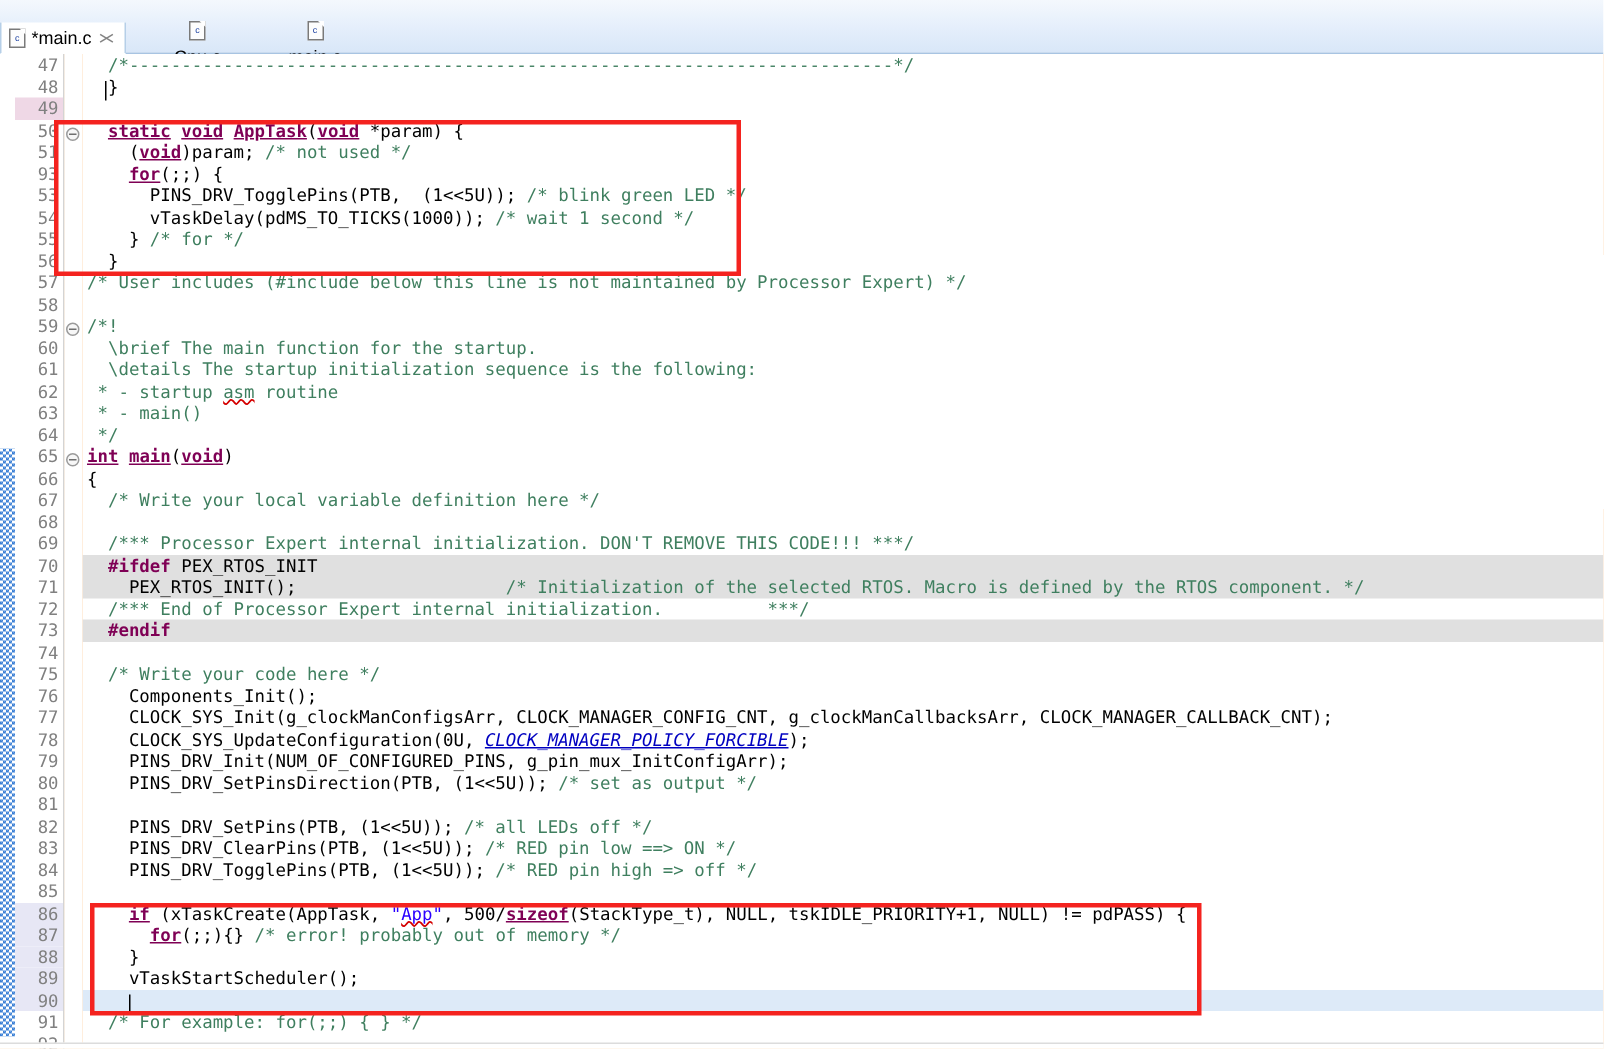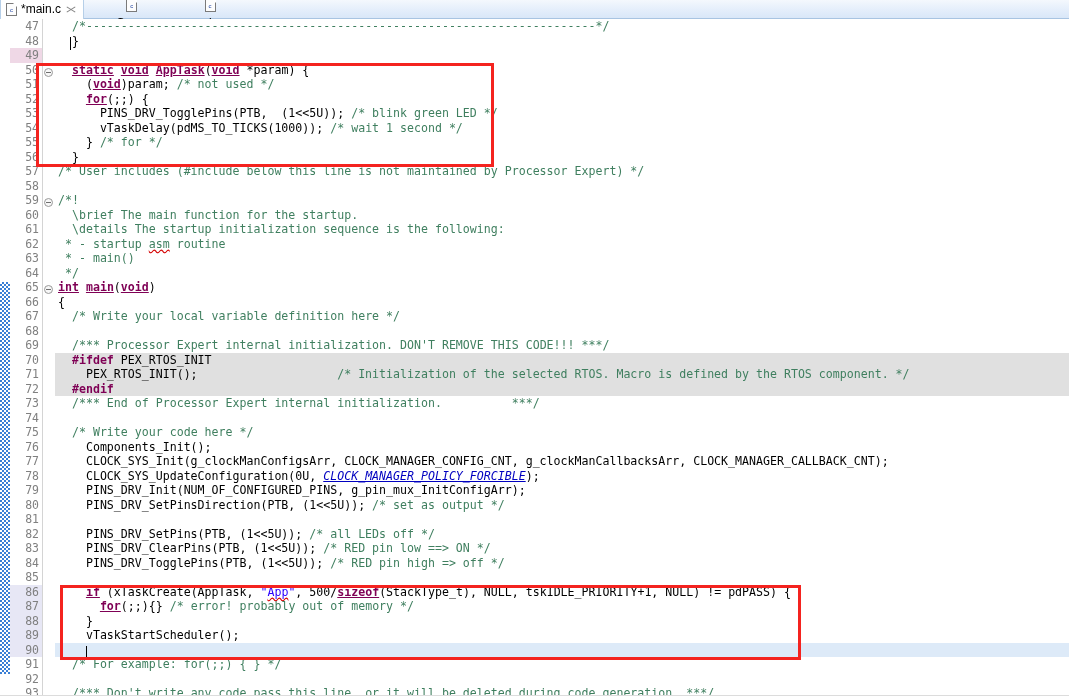--- a/index.html
+++ b/index.html
@@ -7,25 +7,25 @@
     margin: 0; padding: 0;
     width: 1069px; height: 699px;
     overflow: hidden;
     background: #ffffff;
     font-family: "Liberation Sans", sans-serif;
   }
 
   
   #tabbar {
     position: relative;
-    height: 19px;
+    height: 36px;
     background: linear-gradient(to bottom, #f4f8fd 0%, #e4eefb 55%, #d9e7f8 100%);
     border-bottom: 1px solid #a8c4e2;
     display: flex;
-    align-items: center;
+    align-items: flex-end;
     font-size: 12px;
     gap: 13px;
   }
   .tab {
     display: flex;
     align-items: center;
     gap: 4px;
     padding: 0 7px 0 5px;
     height: 21px;
     white-space: nowrap;
@@ -224,21 +224,21 @@
 <div id="editor">
   <div id="changebar">
       <div class="chg" style="top: 263px; height: 391.5px;"></div>
     </div>
   <div id="gutter">
       <div class="gline">47</div>
       <div class="gline">48</div>
       <div class="gline hl-pink">49</div>
       <div class="gline">50</div>
       <div class="gline">51</div>
-      <div class="gline">52</div>
+      <div class="gline">93</div>
       <div class="gline">53</div>
       <div class="gline">54</div>
       <div class="gline">55</div>
       <div class="gline">56</div>
       <div class="gline">57</div>
       <div class="gline">58</div>
       <div class="gline">59</div>
       <div class="gline">60</div>
       <div class="gline">61</div>
       <div class="gline">62</div>
@@ -298,22 +298,22 @@
       <div class="cline"><span class="cm"> * - startup <span class="sp">asm</span> routine</span></div>
       <div class="cline"><span class="cm"> * - main()</span></div>
       <div class="cline"><span class="cm"> */</span></div>
       <div class="cline"><span class="kw">int</span> <span class="kw">main</span>(<span class="kw">void</span>)</div>
       <div class="cline">{</div>
       <div class="cline">  <span class="cm">/* Write your local variable definition here */</span></div>
       <div class="cline"></div>
       <div class="cline">  <span class="cm">/*** Processor Expert internal initialization. DON'T REMOVE THIS CODE!!! ***/</span></div>
       <div class="cline bg-gray">  <span class="pp">#ifdef</span> PEX_RTOS_INIT</div>
       <div class="cline bg-gray">    PEX_RTOS_INIT();                    <span class="cm">/* Initialization of the selected RTOS. Macro is defined by the RTOS component. */</span></div>
+      <div class="cline">  <span class="cm">/*** End of Processor Expert internal initialization.          ***/</span></div>
       <div class="cline bg-gray">  <span class="pp">#endif</span></div>
-      <div class="cline">  <span class="cm">/*** End of Processor Expert internal initialization.          ***/</span></div>
       <div class="cline"></div>
       <div class="cline">  <span class="cm">/* Write your code here */</span></div>
       <div class="cline">    Components_Init();</div>
       <div class="cline">    CLOCK_SYS_Init(g_clockManConfigsArr, CLOCK_MANAGER_CONFIG_CNT, g_clockManCallbacksArr, CLOCK_MANAGER_CALLBACK_CNT);</div>
       <div class="cline">    CLOCK_SYS_UpdateConfiguration(0U, <span class="lnk">CLOCK_MANAGER_POLICY_FORCIBLE</span>);</div>
       <div class="cline">    PINS_DRV_Init(NUM_OF_CONFIGURED_PINS, g_pin_mux_InitConfigArr);</div>
       <div class="cline">    PINS_DRV_SetPinsDirection(PTB, (1&lt;&lt;5U)); <span class="cm">/* set as output */</span></div>
       <div class="cline"></div>
       <div class="cline">    PINS_DRV_SetPins(PTB, (1&lt;&lt;5U)); <span class="cm">/* all LEDs off */</span></div>
       <div class="cline">    PINS_DRV_ClearPins(PTB, (1&lt;&lt;5U)); <span class="cm">/* RED pin low ==&gt; ON */</span></div>

